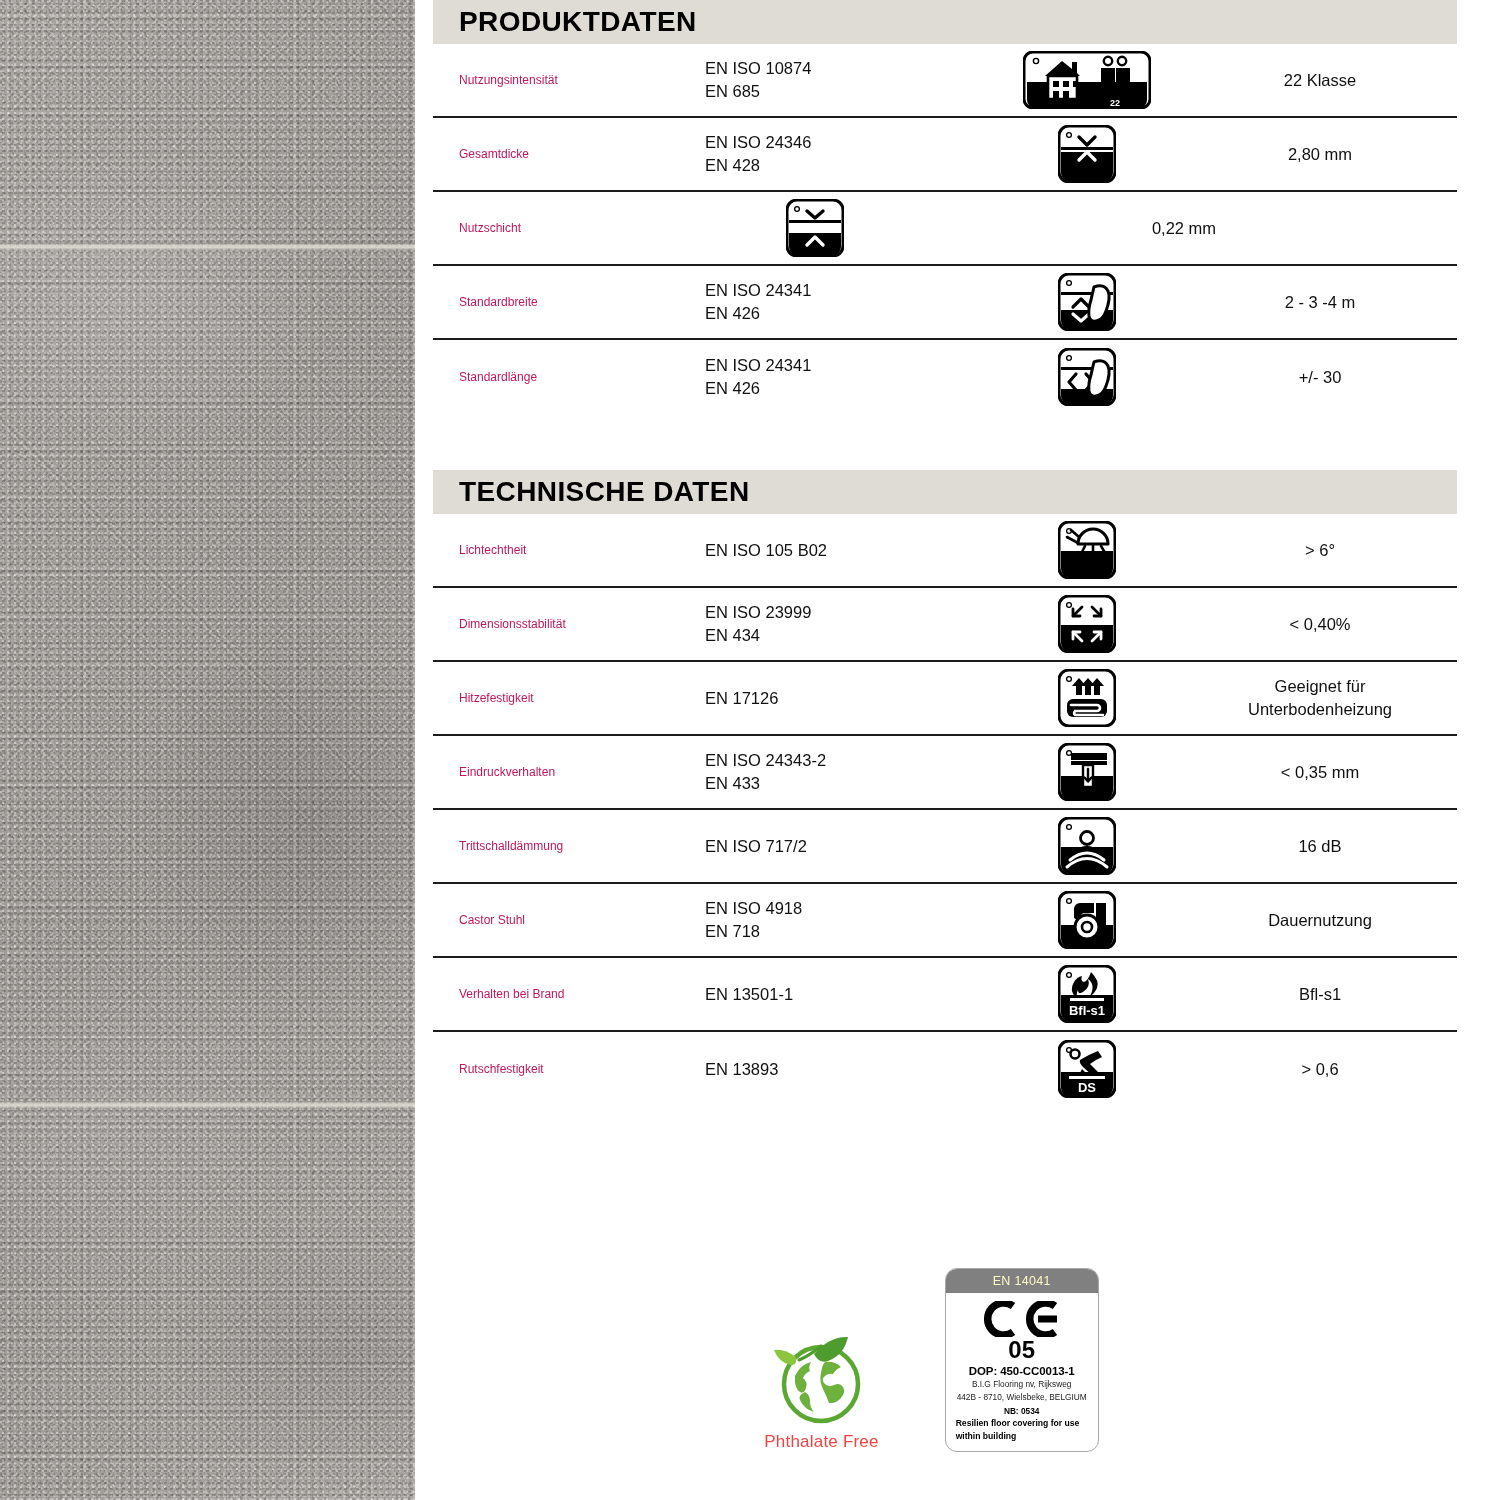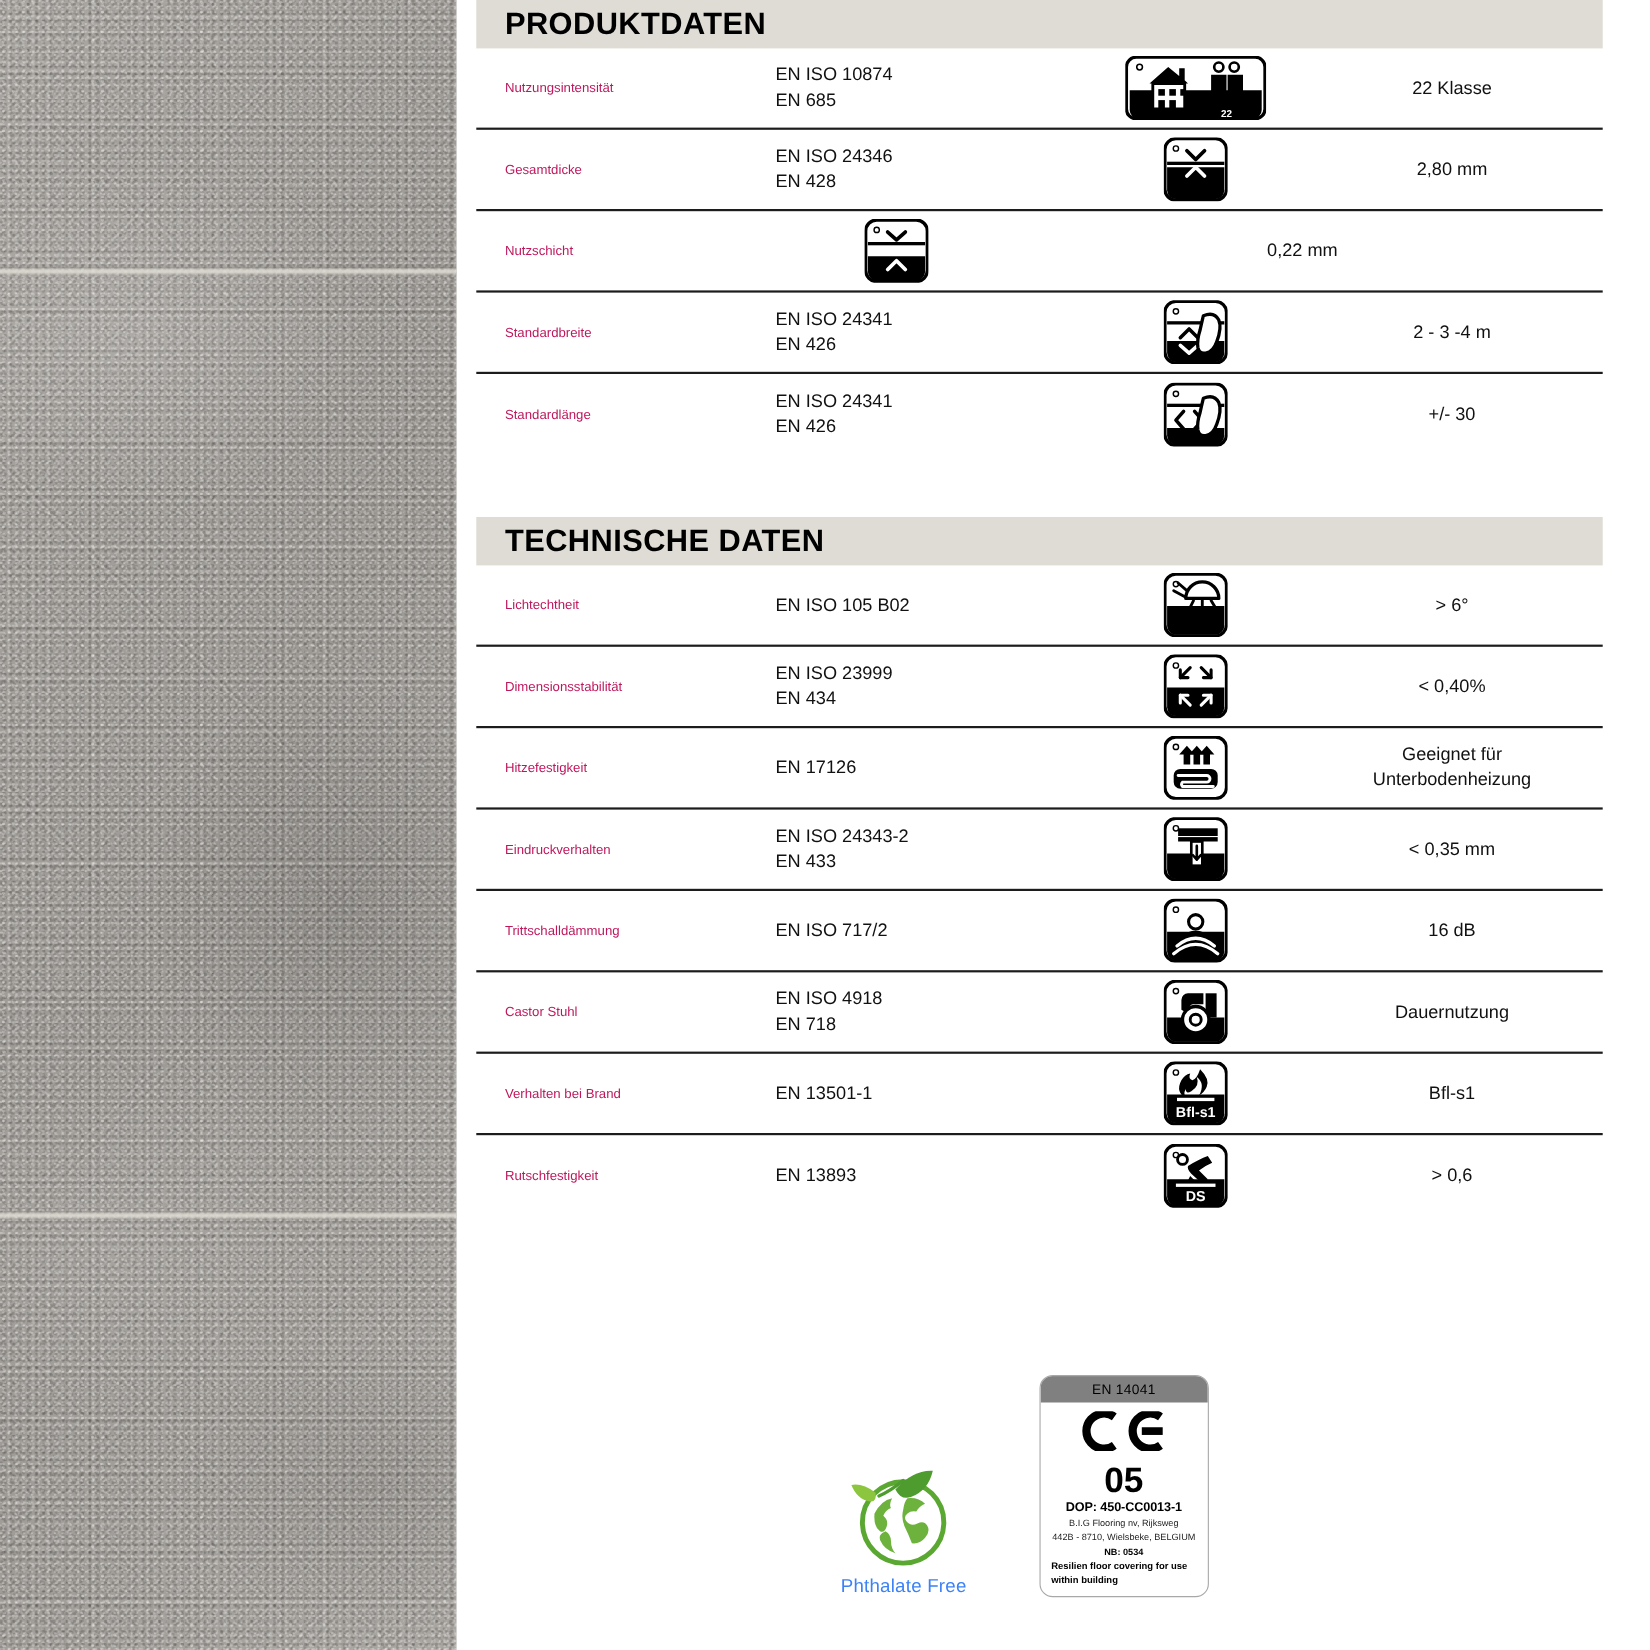--- a/index.html
+++ b/index.html
@@ -84,33 +84,33 @@
   .ico{display:block;}
 
   
   .footer{
     position:absolute;left:0;right:0;bottom:48px;
     display:flex;align-items:flex-end;justify-content:center;gap:66px;
     padding-right:52px;
   }
   .phthalate{display:flex;flex-direction:column;align-items:center;}
   .phthalate .lbl{
-    margin-top:4px;font-size:17px;color:#3b82f6;letter-spacing:.2px;
+    margin-top:4px;font-size:17px;color:#ef4444;letter-spacing:.2px;
   }
   .ce-box{
     width:152px;border:1px solid #a8a8a8;border-radius:12px;overflow:hidden;
     background:#fff;
   }
   .ce-top{
-    background:#808080;color:#000000;text-align:center;
+    background:#808080;color:#fef9c3;text-align:center;
     font-size:12.5px;padding:5px 0 5px;letter-spacing:.3px;
   }
   .ce-body{padding:6px 8px 9px;text-align:center;}
   .ce-mark{display:block;margin:2px auto 0;}
-  .ce-year{font-size:32px;font-weight:bold;line-height:1.05;margin-top:10px;}
+  .ce-year{font-size:24px;font-weight:bold;line-height:1.05;margin-top:0;}
   .ce-dop{font-size:11.5px;font-weight:bold;margin-top:3px;letter-spacing:-.1px;}
   .ce-addr{font-size:8.3px;line-height:1.3;margin-top:2px;color:#222;}
   .ce-nb{font-size:8.3px;font-weight:bold;margin-top:3px;}
   .ce-use{font-size:8.6px;font-weight:bold;line-height:1.3;margin-top:2px;text-align:left;padding-left:2px;}
 </style>
 </head>
 <body>
 
 <div class="page">
 

